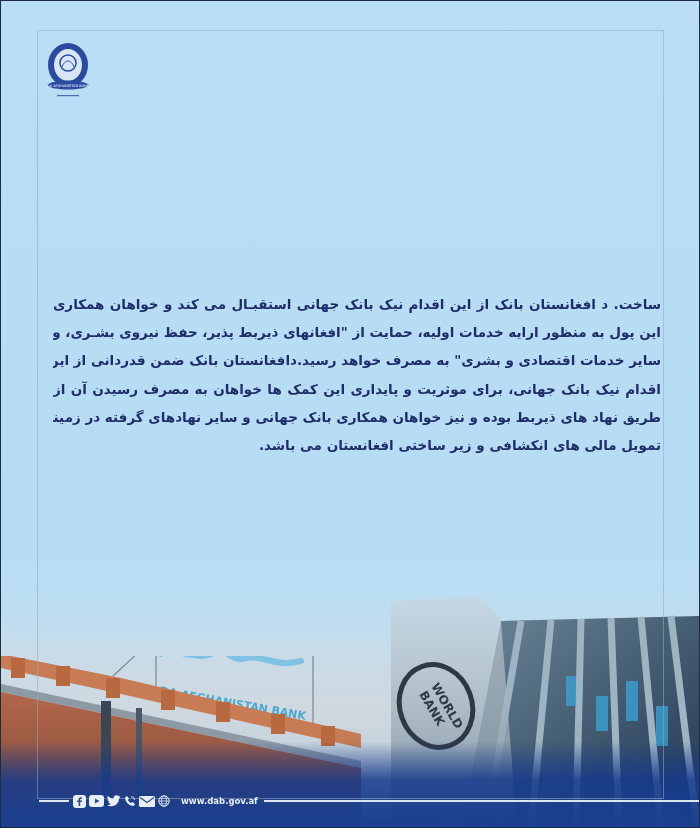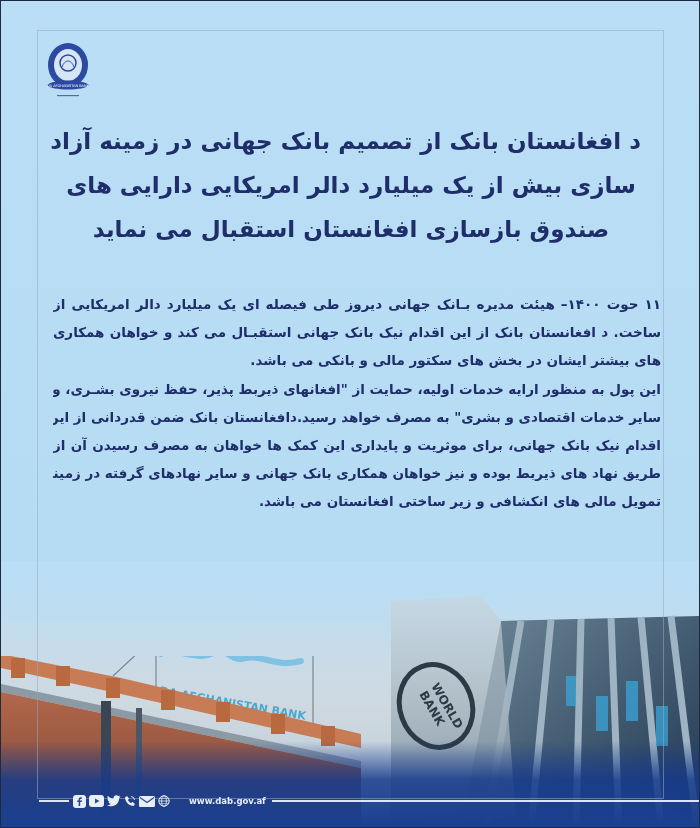--- a/index.html
+++ b/index.html
@@ -50,21 +50,21 @@
   .footer {
     position: absolute; left: 38px; top: 790px; height: 20px; z-index: 7;
     display: flex; align-items: center;
   }
   .footer .rule-left { width: 30px; height: 1.5px; background: #dce6f2; margin-right: 4px; }
   .footer .rule-right { width: 490px; height: 1.5px; background: #dce6f2; margin-left: 6px; }
   .icon { display: inline-flex; align-items: center; justify-content: center; margin-right: 3px; }
   .icon svg { display: block; }
   .footer .url {
     font-family: "DejaVu Sans", sans-serif; font-size: 8.5px; color: #e6eef8; font-weight: bold;
-    margin-left: 16px; white-space: nowrap;
+    margin-left: 8px; white-space: nowrap;
   }
 </style>
 </head>
 <body>
 
 <div class="poster">
 
   <div class="scene">
     <div class="sky-fade"></div>
 
@@ -142,30 +142,23 @@
   <svg class="logo" viewBox="0 0 50 60">
     <ellipse cx="25" cy="24" rx="20" ry="22" fill="#2b4aa0"></ellipse>
     <ellipse cx="25" cy="24" rx="14" ry="16" fill="#d7e6f6"></ellipse>
     <circle cx="25" cy="22" r="8" fill="none" stroke="#2b4aa0" stroke-width="1.5"></circle>
     <path d="M19,26 C22,18 28,18 31,26" fill="none" stroke="#2b4aa0" stroke-width="1"></path>
     <path d="M4,44 C10,38 40,38 46,44 C42,50 8,50 4,44 Z" fill="#2b4aa0"></path>
     <text x="25" y="46" font-family="DejaVu Sans, sans-serif" font-size="3.5" fill="#ffffff" text-anchor="middle">DA AFGHANISTAN BANK</text>
     <rect x="14" y="54" width="22" height="1.2" fill="#4f6bb3"></rect>
   </svg>
 
-  <div class="title">
-    <div>د افغانستان بانک از تصمیم بانک جهانی در زمینه آزاد</div>
-    <div>سازی بیش از یک میلیارد دالر امریکایی دارایی های</div>
-    <div>صندوق بازسازی افغانستان استقبال می نماید</div>
-  </div>
 
   <div class="body">
-    <div class="line justify">۱۱ حوت ۱۴۰۰– هیئت مدیره بـانک جهانی دیروز طی فیصله ای یک میلیارد دالر امریکایی از</div>
     <div class="line justify">ساخت. د افغانستان بانک از این اقدام نیک بانک جهانی استقبـال می کند و خواهان همکاری</div>
-    <div class="line">های بیشتر ایشان در بخش های سکتور مالی و بانکی می باشد.</div>
     <div class="line justify">این پول به منظور ارایه خدمات اولیه، حمایت از "افغانهای ذیربط پذیر، حفظ نیروی بشـری، و</div>
     <div class="line justify">سایر خدمات اقتصادی و بشری" به مصرف خواهد رسید.دافغانستان بانک ضمن قدردانی از این</div>
     <div class="line justify">اقدام نیک بانک جهانی، برای موثریت و پایداری این کمک ها خواهان به مصرف رسیدن آن از</div>
     <div class="line justify">طریق نهاد های ذیربط بوده و نیز خواهان همکاری بانک جهانی و سایر نهادهای گرفته در زمینه</div>
     <div class="line">تمویل مالی های انکشافی و زیر ساختی افغانستان می باشد.</div>
   </div>
 
   <div class="footer">
     <div class="rule-left"></div>
     <span class="icon">

